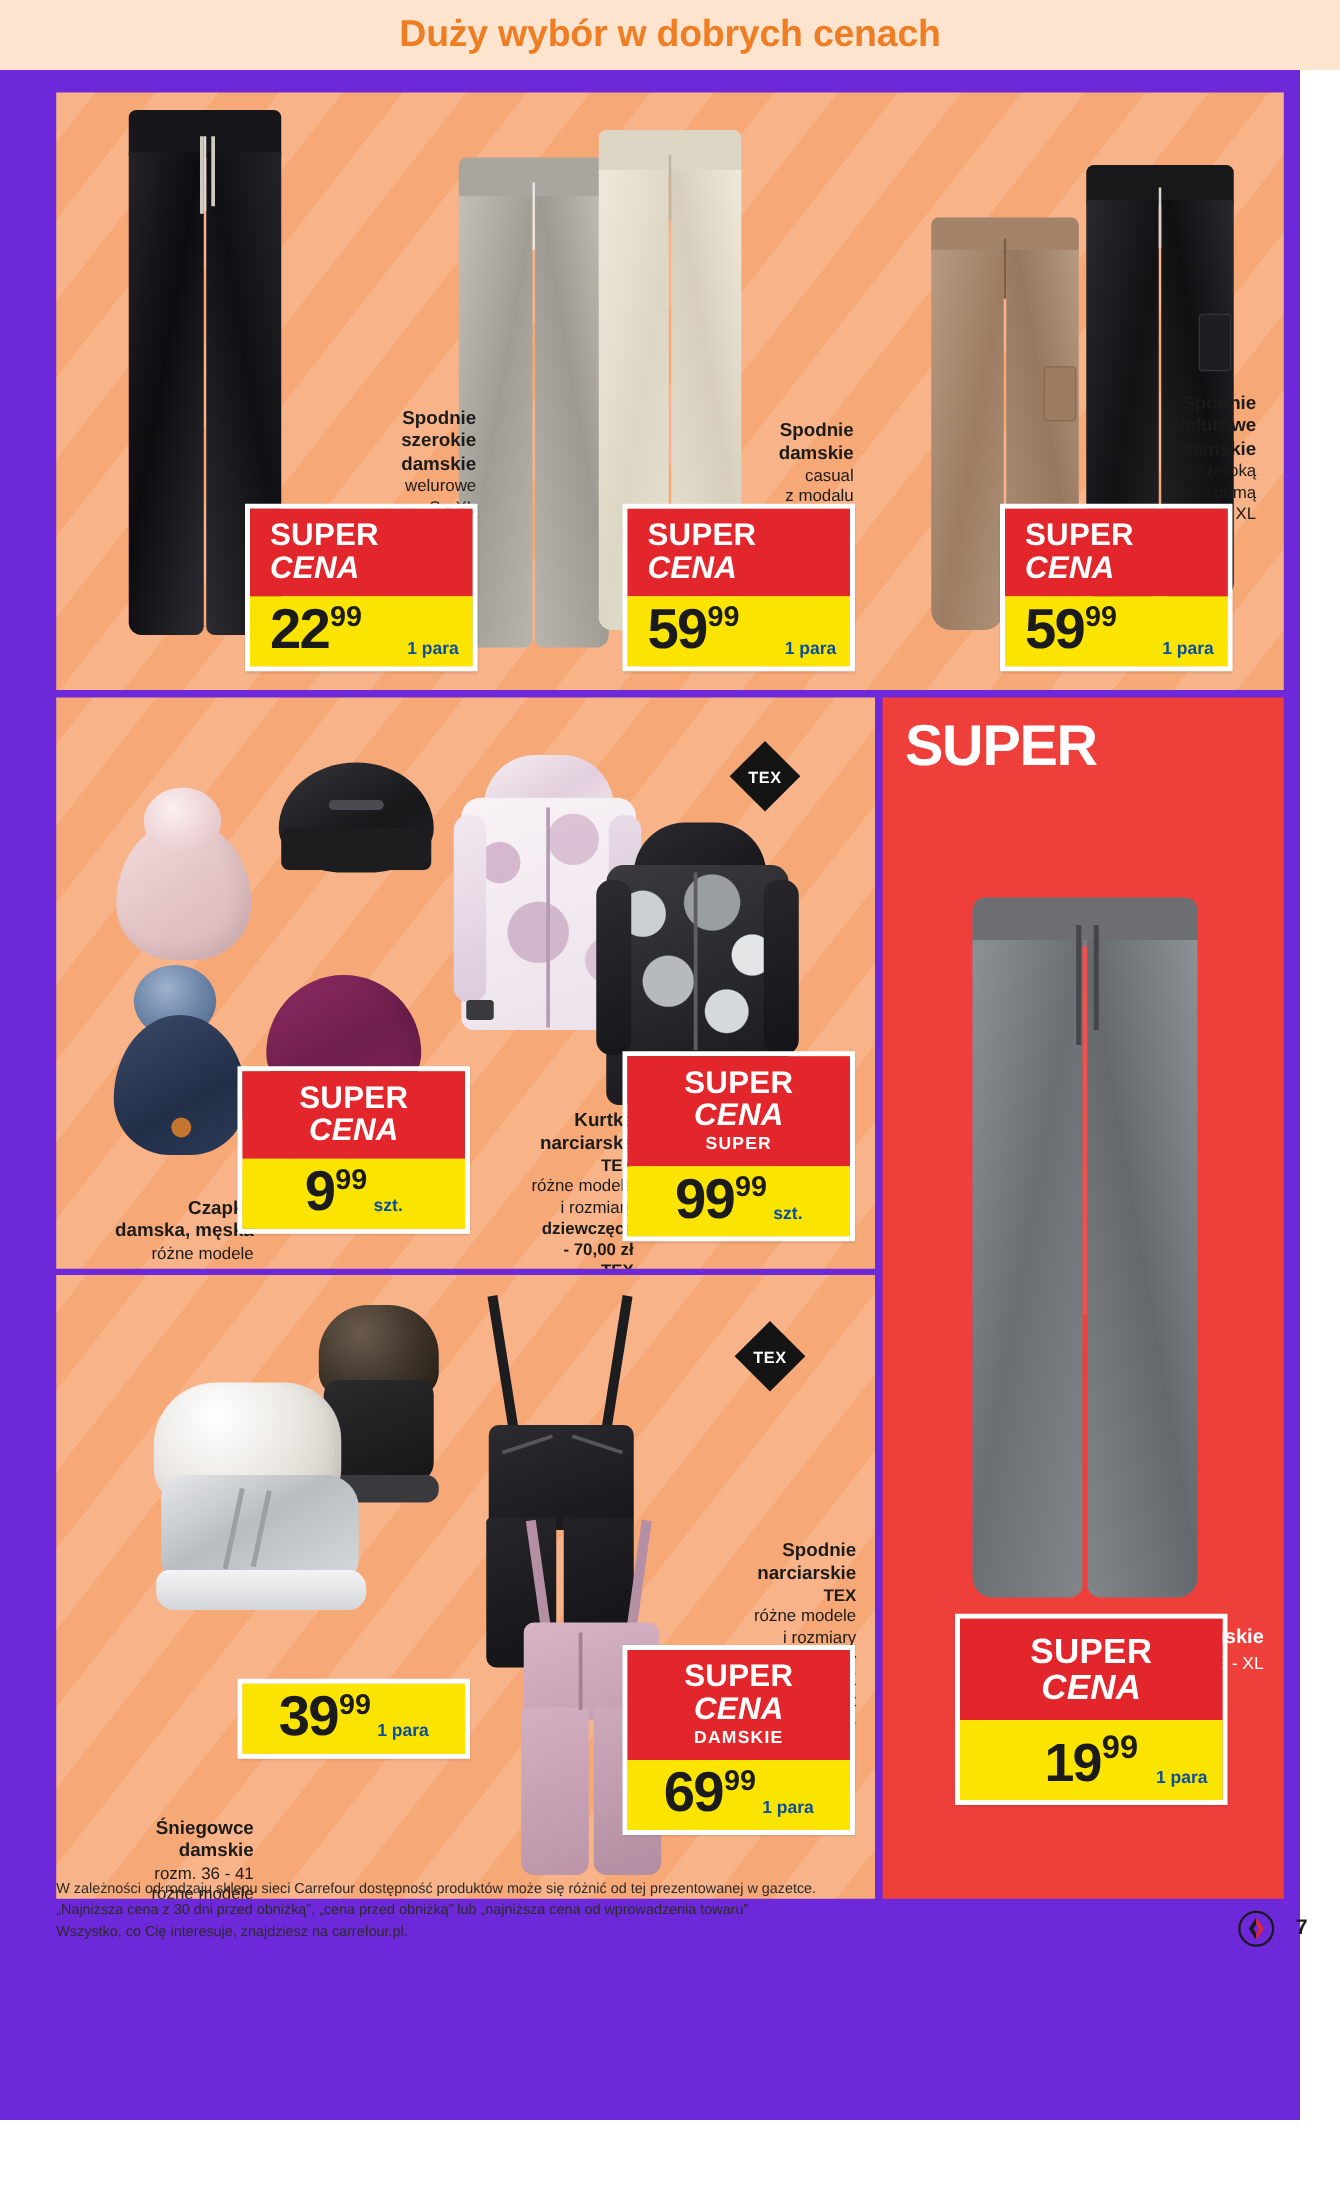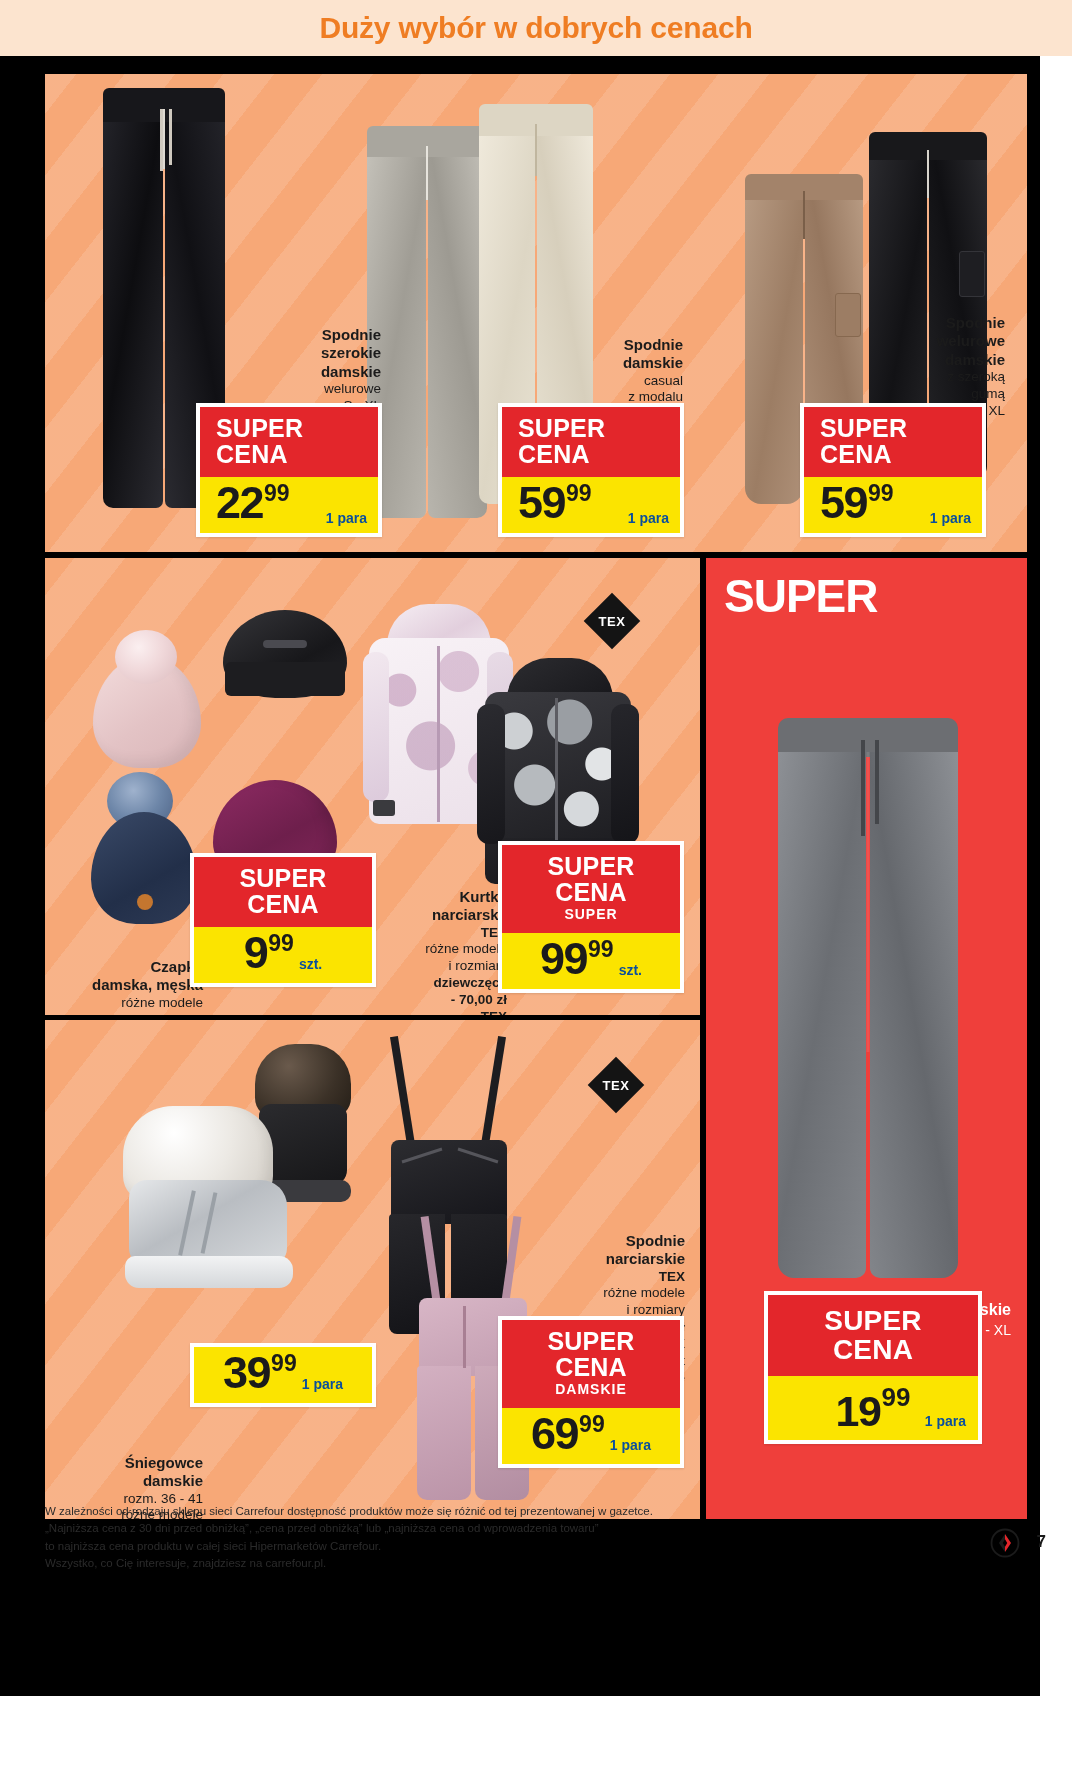--- a/index.html
+++ b/index.html
@@ -28,21 +28,21 @@
     font-weight: bold;
     color: #ef7d23;
     letter-spacing: -0.2px;
   }
 
   
   .page-body {
     position: absolute;
     left: 0; top: 56px;
     width: 1040px; height: 1640px;
-    background: #000000;
+    background: #6d28d9;
   }
 
   
   .panel {
     position: absolute;
     background: #f7a877;
     overflow: hidden;
   }
   .panel::before {
     content: "";
@@ -79,20 +79,21 @@
     color: #ffffff;
     padding: 9px 12px 10px 16px;
   }
   .badge .t1 {
     font-size: 25px; font-weight: bold; line-height: 1.02;
     letter-spacing: 0.2px;
   }
   .badge .t2 {
     font-size: 25px; font-weight: bold; line-height: 1.02;
     letter-spacing: 0.2px;
+    font-style: italic;
   }
   .badge .t3 {
     font-size: 14px; font-weight: bold; line-height: 1.2; margin-top: 1px;
     letter-spacing: 1px;
   }
   .badge .bot {
     background: #fbe400;
     color: #1b1b1b;
     padding: 4px 12px 8px 16px;
     display: flex;
@@ -577,21 +578,20 @@
       <div class="frac" style="font-size:26px; margin-bottom:22px;">99</div>
       <div class="unit" style="position:absolute; right:12px; bottom:8px;">1 para</div>
     </div>
   </div>
 
 </div>
 
 <div class="footer">
   <div>W zależności od rodzaju sklepu sieci Carrefour dostępność produktów może się różnić od tej prezentowanej w gazetce.</div>
   <div>„Najniższa cena z 30 dni przed obniżką”, „cena przed obniżką” lub „najniższa cena od wprowadzenia towaru”</div>
-  <div>to najniższa cena produktu w całej sieci Hipermarketów Carrefour.</div>
   <div>Wszystko, co Cię interesuje, znajdziesz na carrefour.pl.</div>
 </div>
 
 <svg class="carrefour-logo" viewBox="0 0 40 40">
   <circle cx="20" cy="20" r="18" fill="none" stroke="#1b1b1b" stroke-width="2.4"></circle>
   <path d="M20 8 L12 20 L20 32 L20 25 L17 20 L20 15 Z" fill="#1b1b1b"></path>
   <path d="M20 8 L28 20 L20 32 L20 25 L23 20 L20 15 Z" fill="#e3262b"></path>
 </svg>
 
 <div class="pagenum">7</div>

